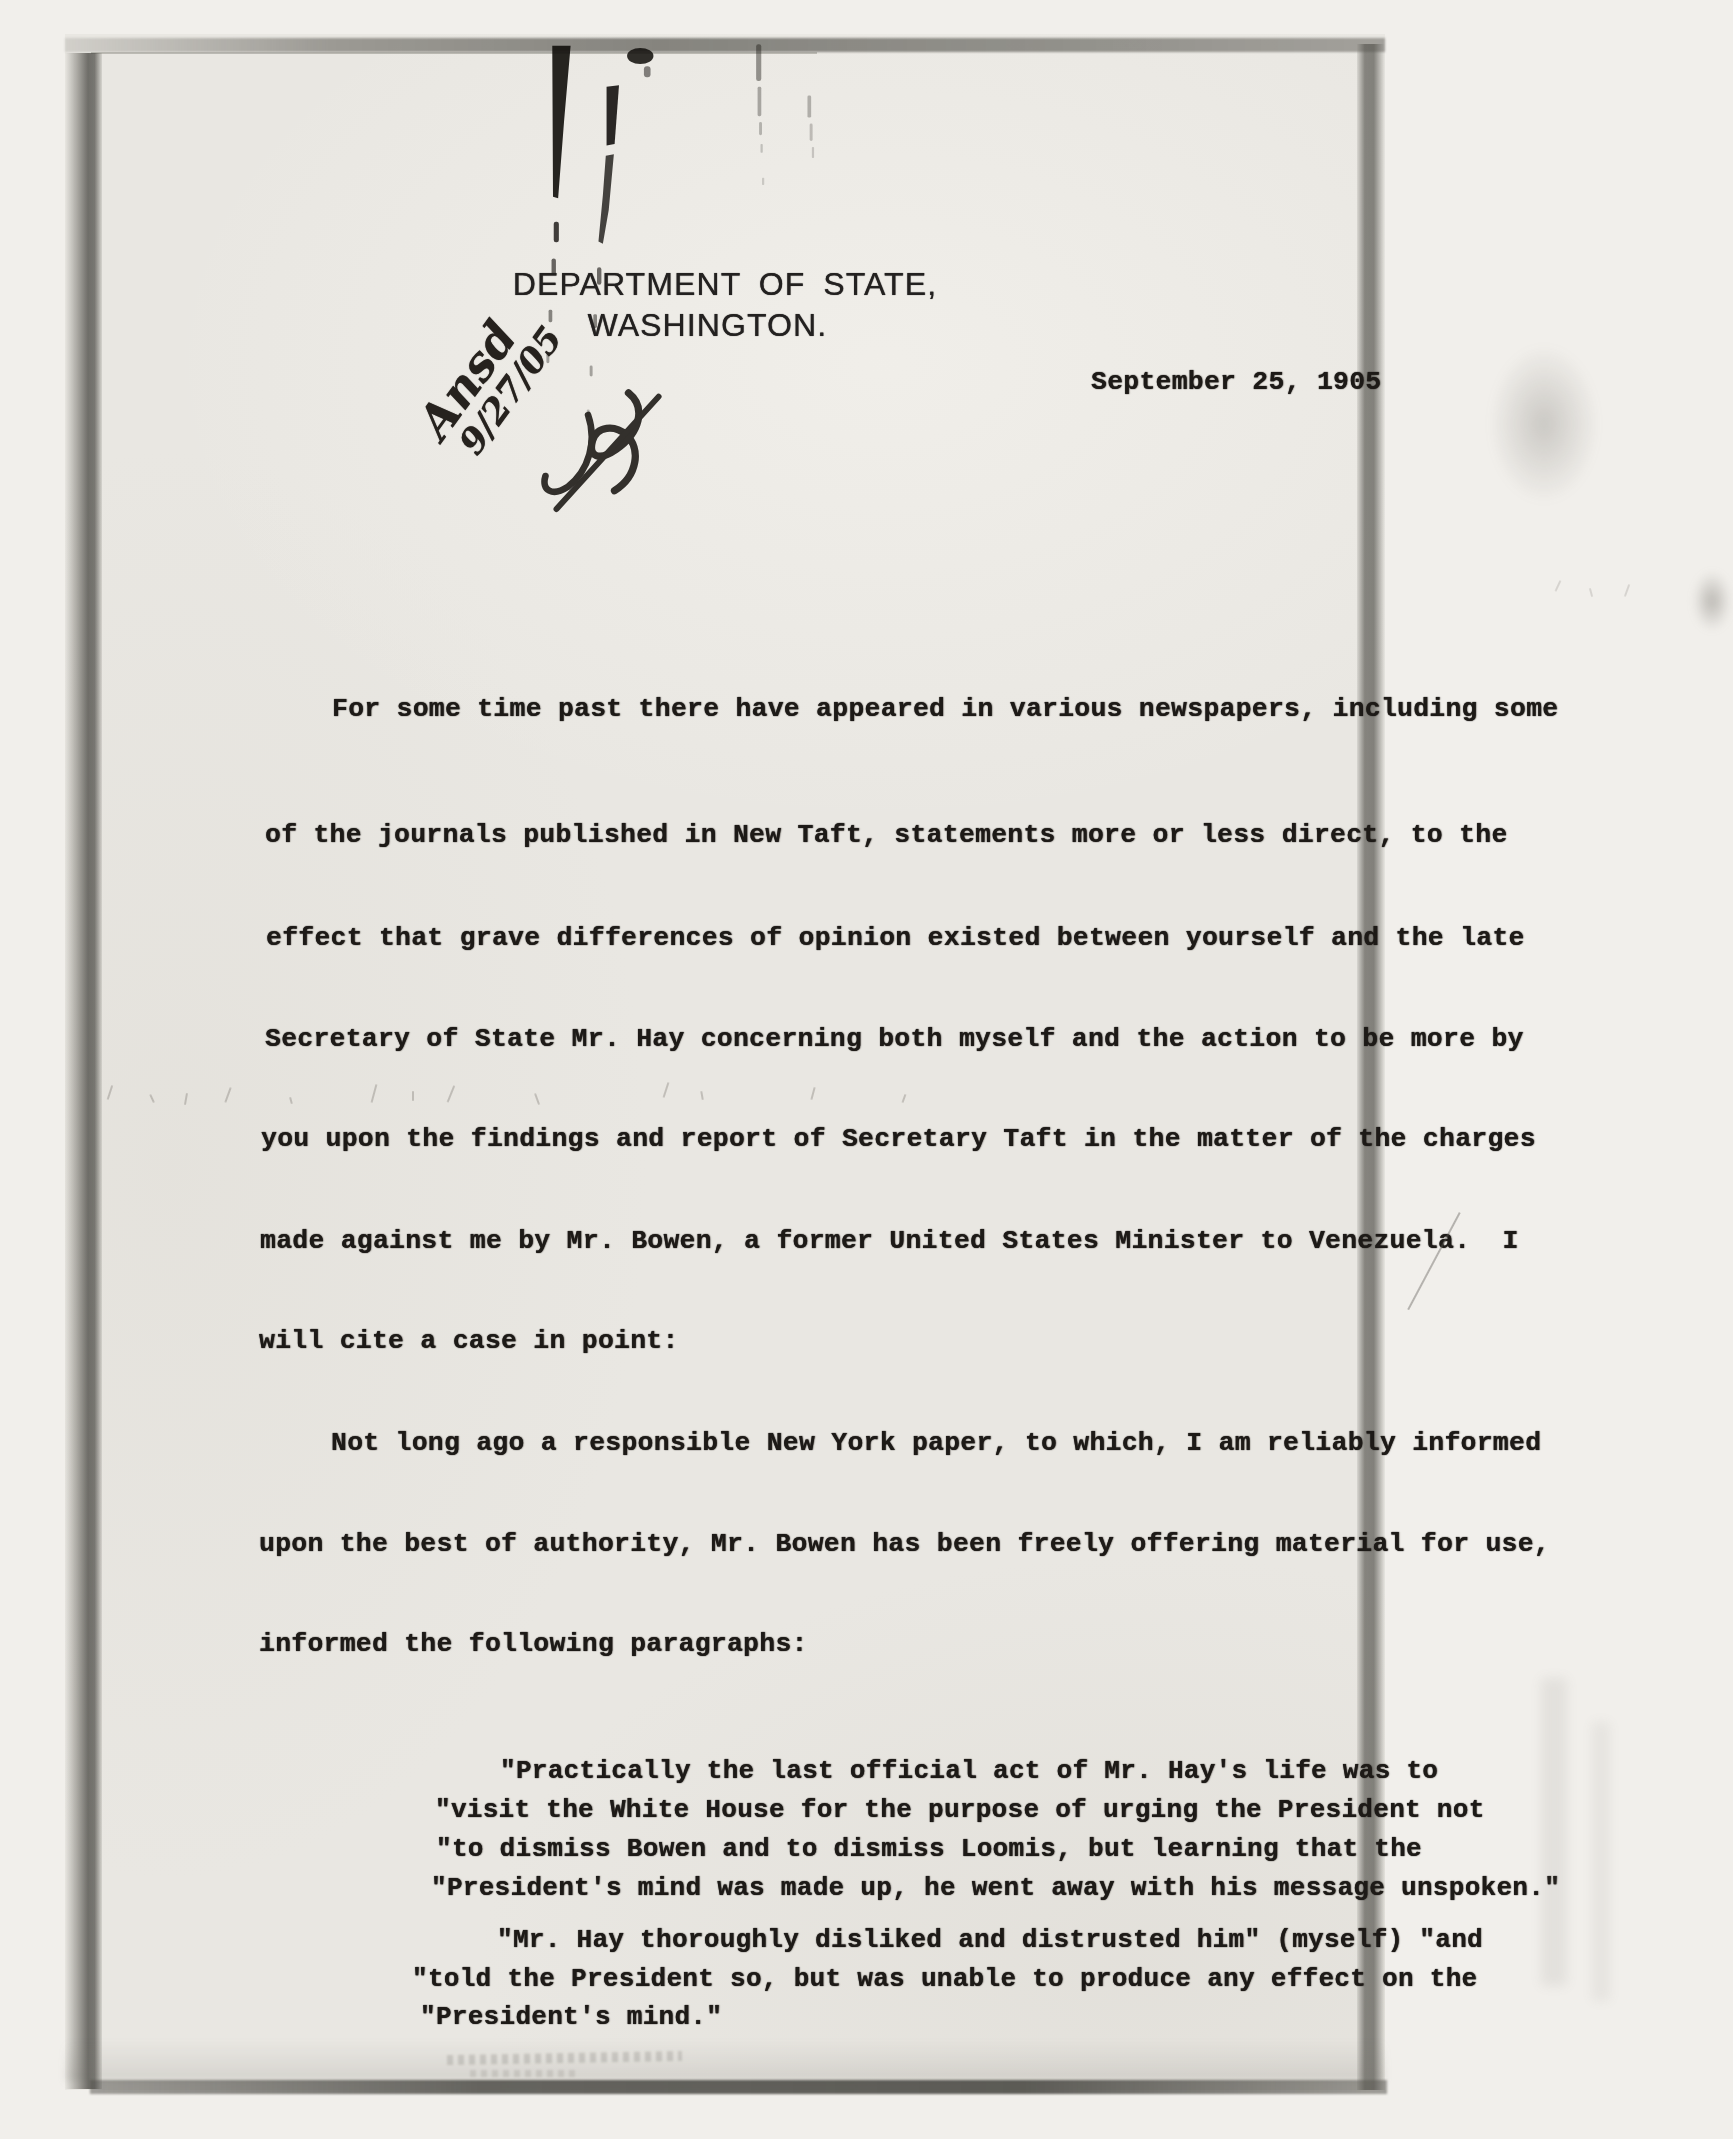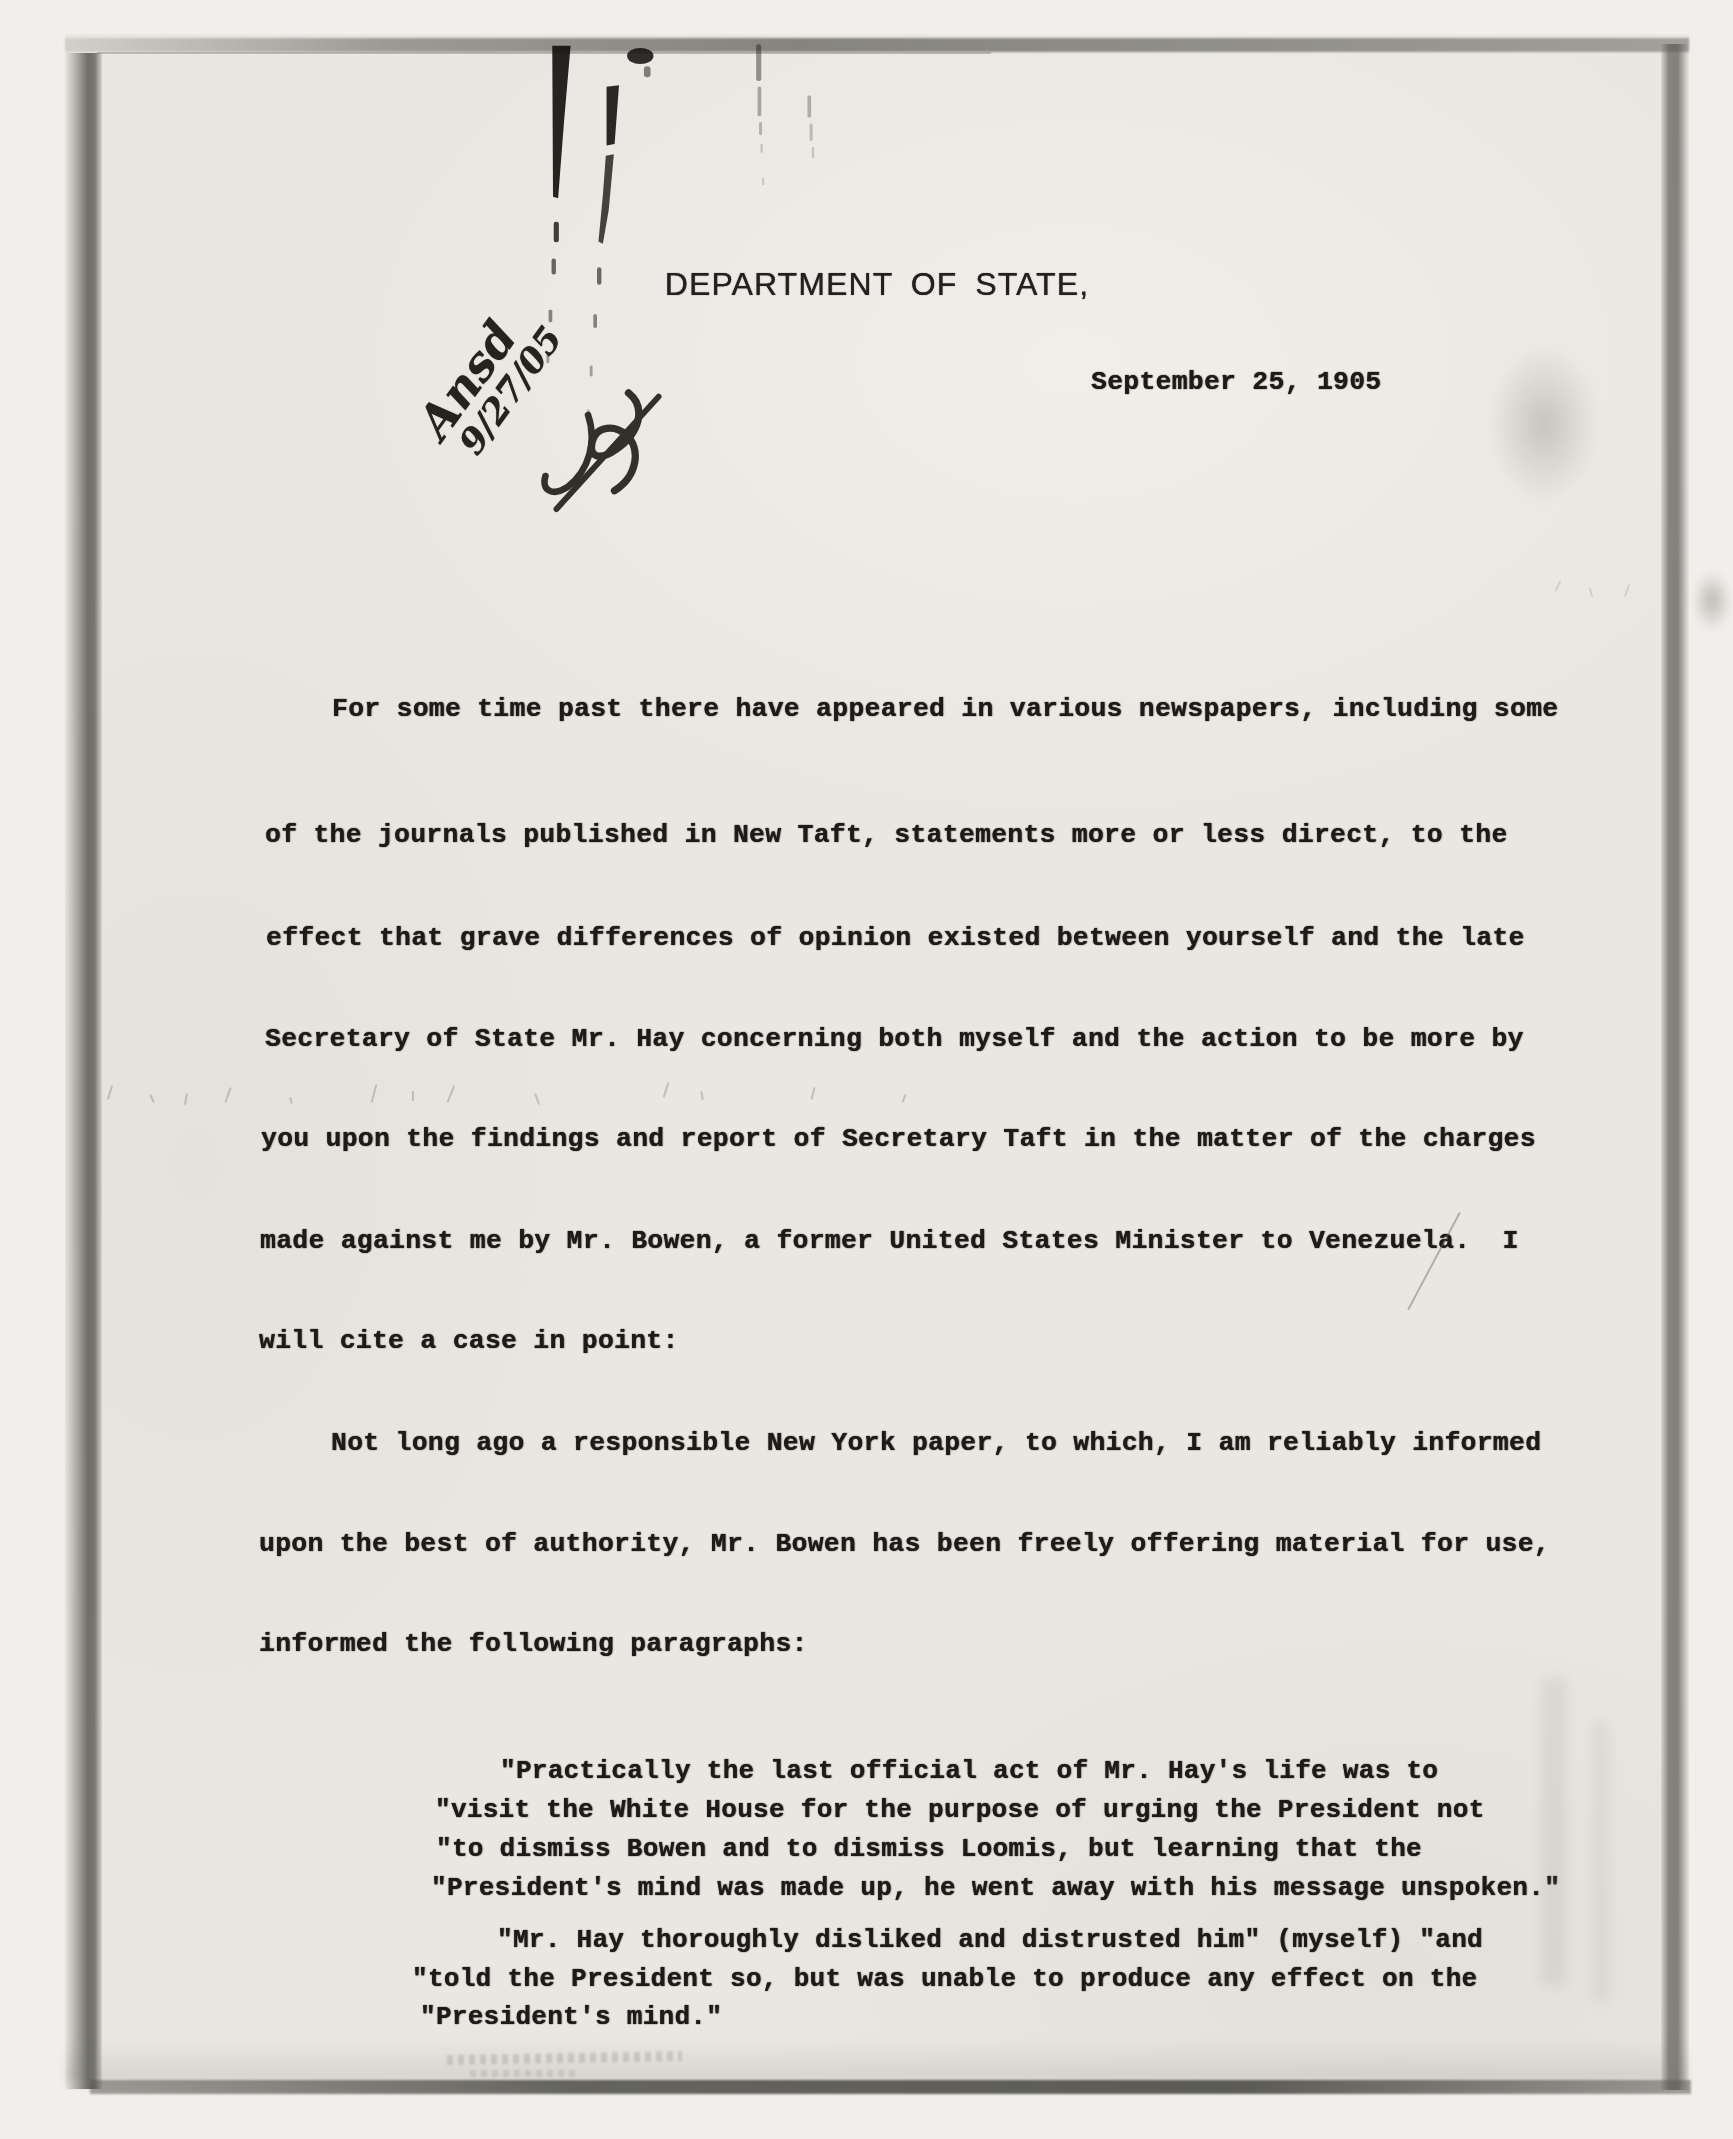--- a/index.html
+++ b/index.html
@@ -3,21 +3,21 @@
 <meta charset="utf-8">
 <style>
   html,body{margin:0;padding:0;}
   body{
     width:1733px;height:2140px;position:relative;overflow:hidden;
     background:#f1efeb;
     font-family:"Liberation Sans",sans-serif;
   }
   
   .page{
-    position:absolute;left:65px;top:34px;width:1624px;height:2056px;
+    position:absolute;left:65px;top:34px;width:1320px;height:2056px;
     background:
       radial-gradient(1028px 661px at 62% 16%, rgba(245,243,238,.6), rgba(245,243,238,0) 70%),
       radial-gradient(734px 1101px at 8% 55%, rgba(221,218,211,.38), rgba(221,218,211,0) 65%),
       radial-gradient(954px 587px at 82% 94%, rgba(218,215,208,.42), rgba(218,215,208,0) 70%),
       #e9e7e2;
   }
   
   .edge-top{position:absolute;left:0;right:0;top:4.4px;height:13.2px;
     background:linear-gradient(to right, rgba(130,128,121,.22), rgba(100,98,92,.58) 20%, rgba(86,85,79,.68) 45%, rgba(86,85,79,.6) 75%, rgba(98,96,90,.52));
     filter:blur(1px);}
@@ -96,20 +96,21 @@
       <rect x="386" y="120" width="4" height="18" rx="2" opacity=".26"></rect>
       <rect x="388" y="150" width="3" height="12" rx="1" opacity=".2"></rect>
       <rect x="390" y="196" width="3" height="10" rx="1" opacity=".16"></rect>
       <rect x="452" y="84" width="5" height="30" rx="2" opacity=".28"></rect>
       <rect x="455" y="122" width="4" height="24" rx="2" opacity=".22"></rect>
       <rect x="458" y="154" width="3" height="15" rx="1" opacity=".18"></rect>
     </g>
   </svg>
 
   <div class="lh" style="top:233px">DEPARTMENT OF STATE,</div>
+  <div class="lh" style="top:274px;transform:translateX(-17.6px)">WASHINGTON.</div>
 
   <div class="tline" style="left:1026px;top:332px">September 25, 1905</div>
 
   <div class="hand hand-word" style="left:383px;top:365px">Ansd</div>
   <div class="hand hand-date" style="left:416px;top:391px">9/27/05</div>
   <svg class="flourish" style="left:470px;top:345px;width:162px;height:147px" viewBox="0 0 220 200">
     <g fill="none" stroke="#23201d" stroke-linecap="round" stroke-linejoin="round" opacity=".92">
       <path d="M127,19 C152,39 142,74 110,96 C87,112 72,106 78,84 C84,64 108,62 124,76 C144,94 140,132 108,152" stroke-width="10"></path>
       <path d="M168,24 L29,177" stroke-width="8"></path>
       <path d="M72,49 C84,84 74,124 44,147 C24,160 8,152 14,132" stroke-width="9"></path>

